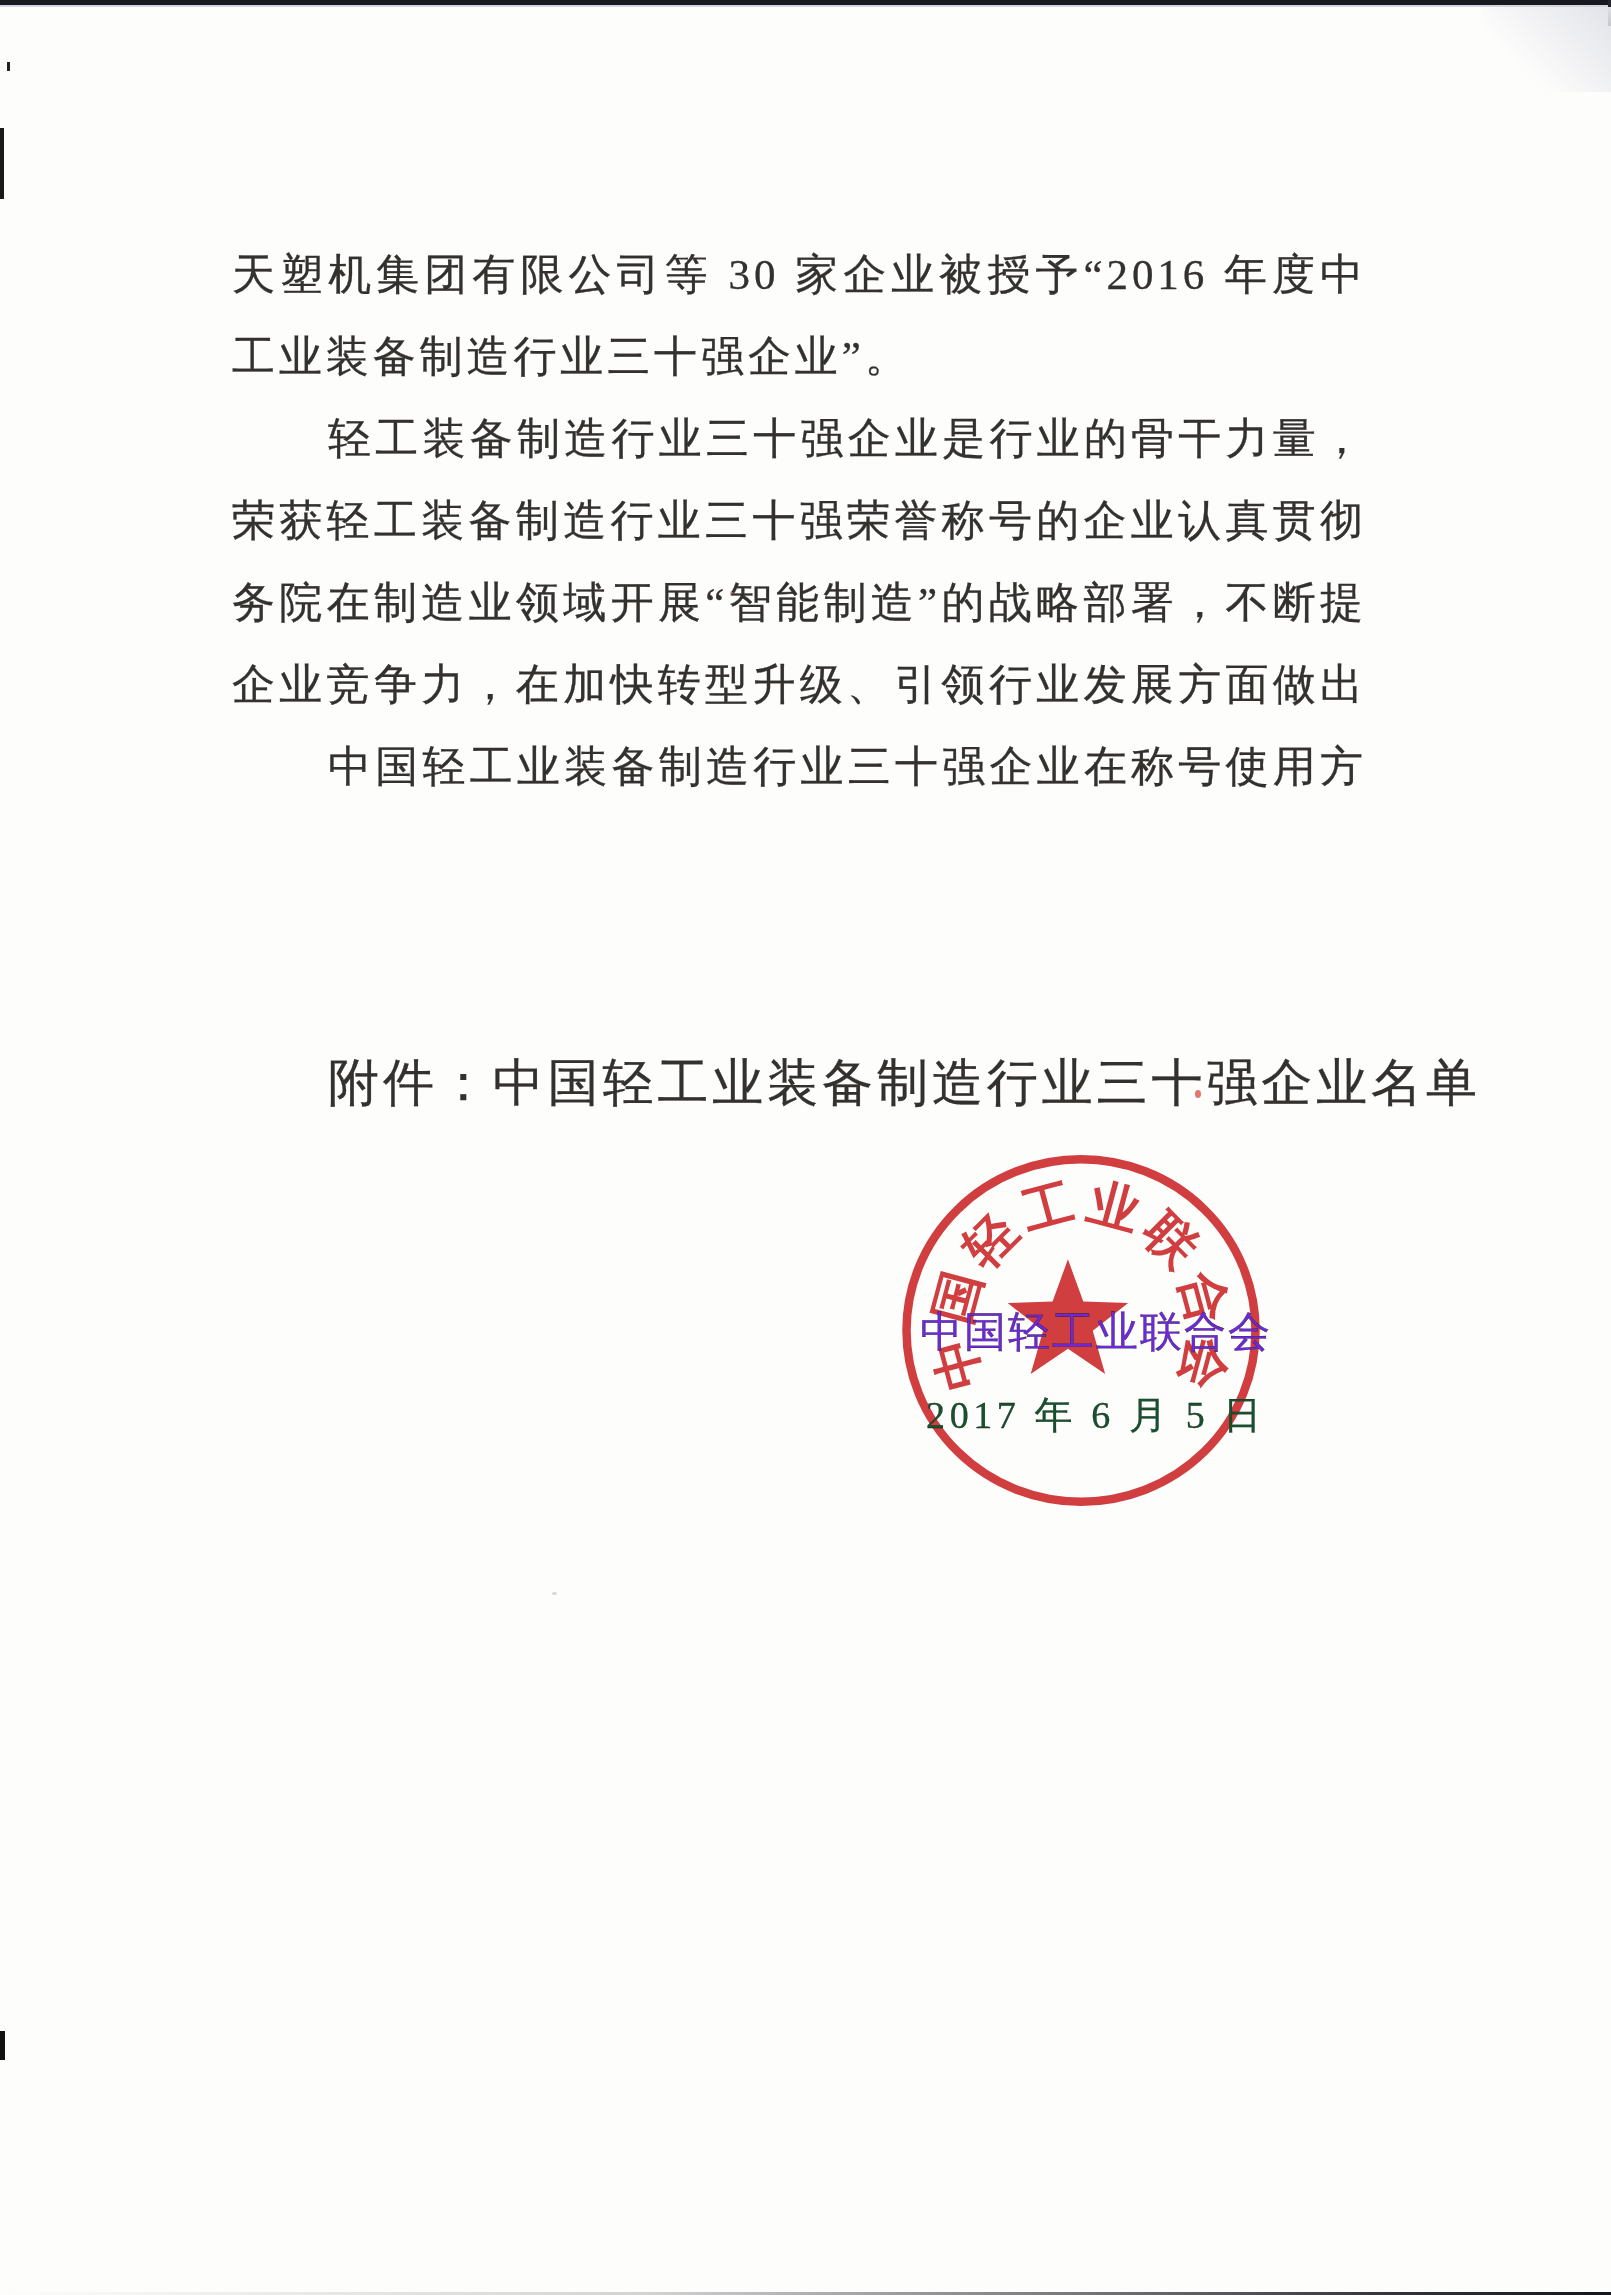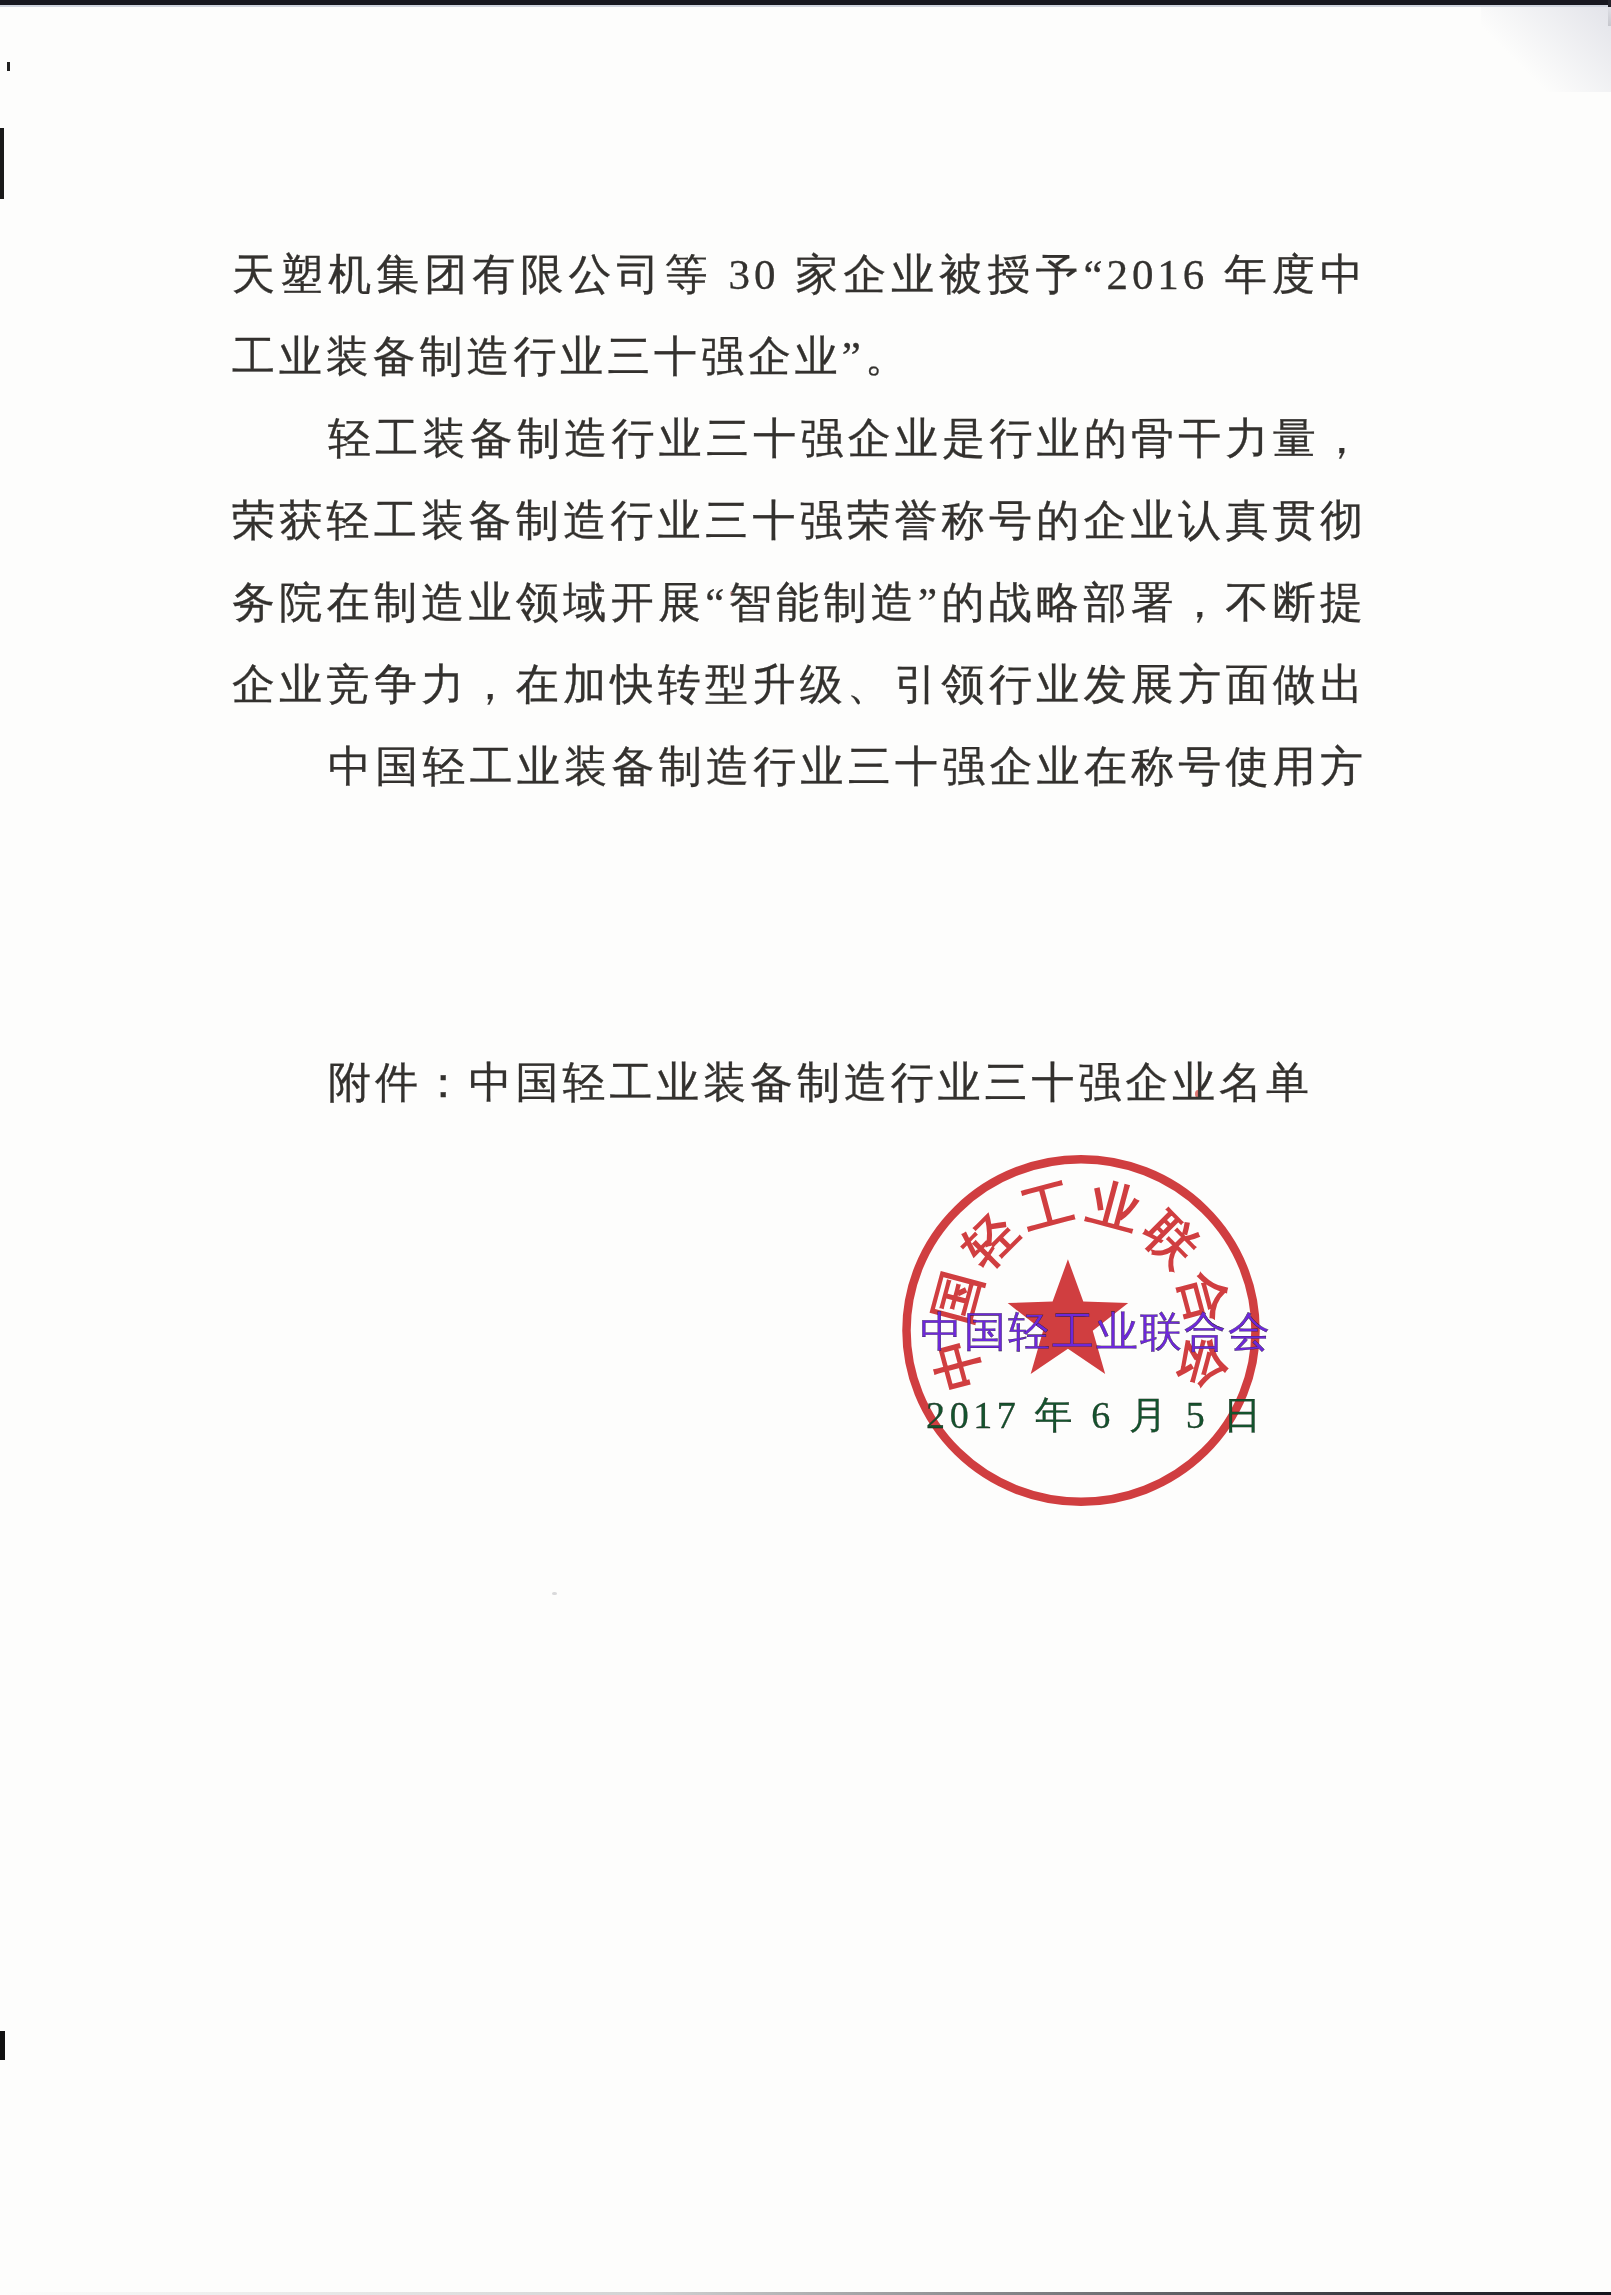--- a/index.html
+++ b/index.html
@@ -45,21 +45,21 @@
                overflow: hidden; }
   .line.indent { padding-left: 96px; }
   .line.indent.cont { padding-left: 0; text-indent: 96px; }
 
   .attachment {
     position: absolute;
     left: 232px; top: 1042px; width: 1135px;
     height: 82px; line-height: 82px;
     padding-left: 96px;
     color: #33312e;
-    font-size: 43px;
+    font-size: 51px;
     letter-spacing: 3.9px;
     -webkit-text-stroke: 0.3px #33312e;
     white-space: nowrap;
   }
 
   
   .signature {
     position: absolute;
     left: 870px; top: 1311px; width: 452px;
     text-align: center;

